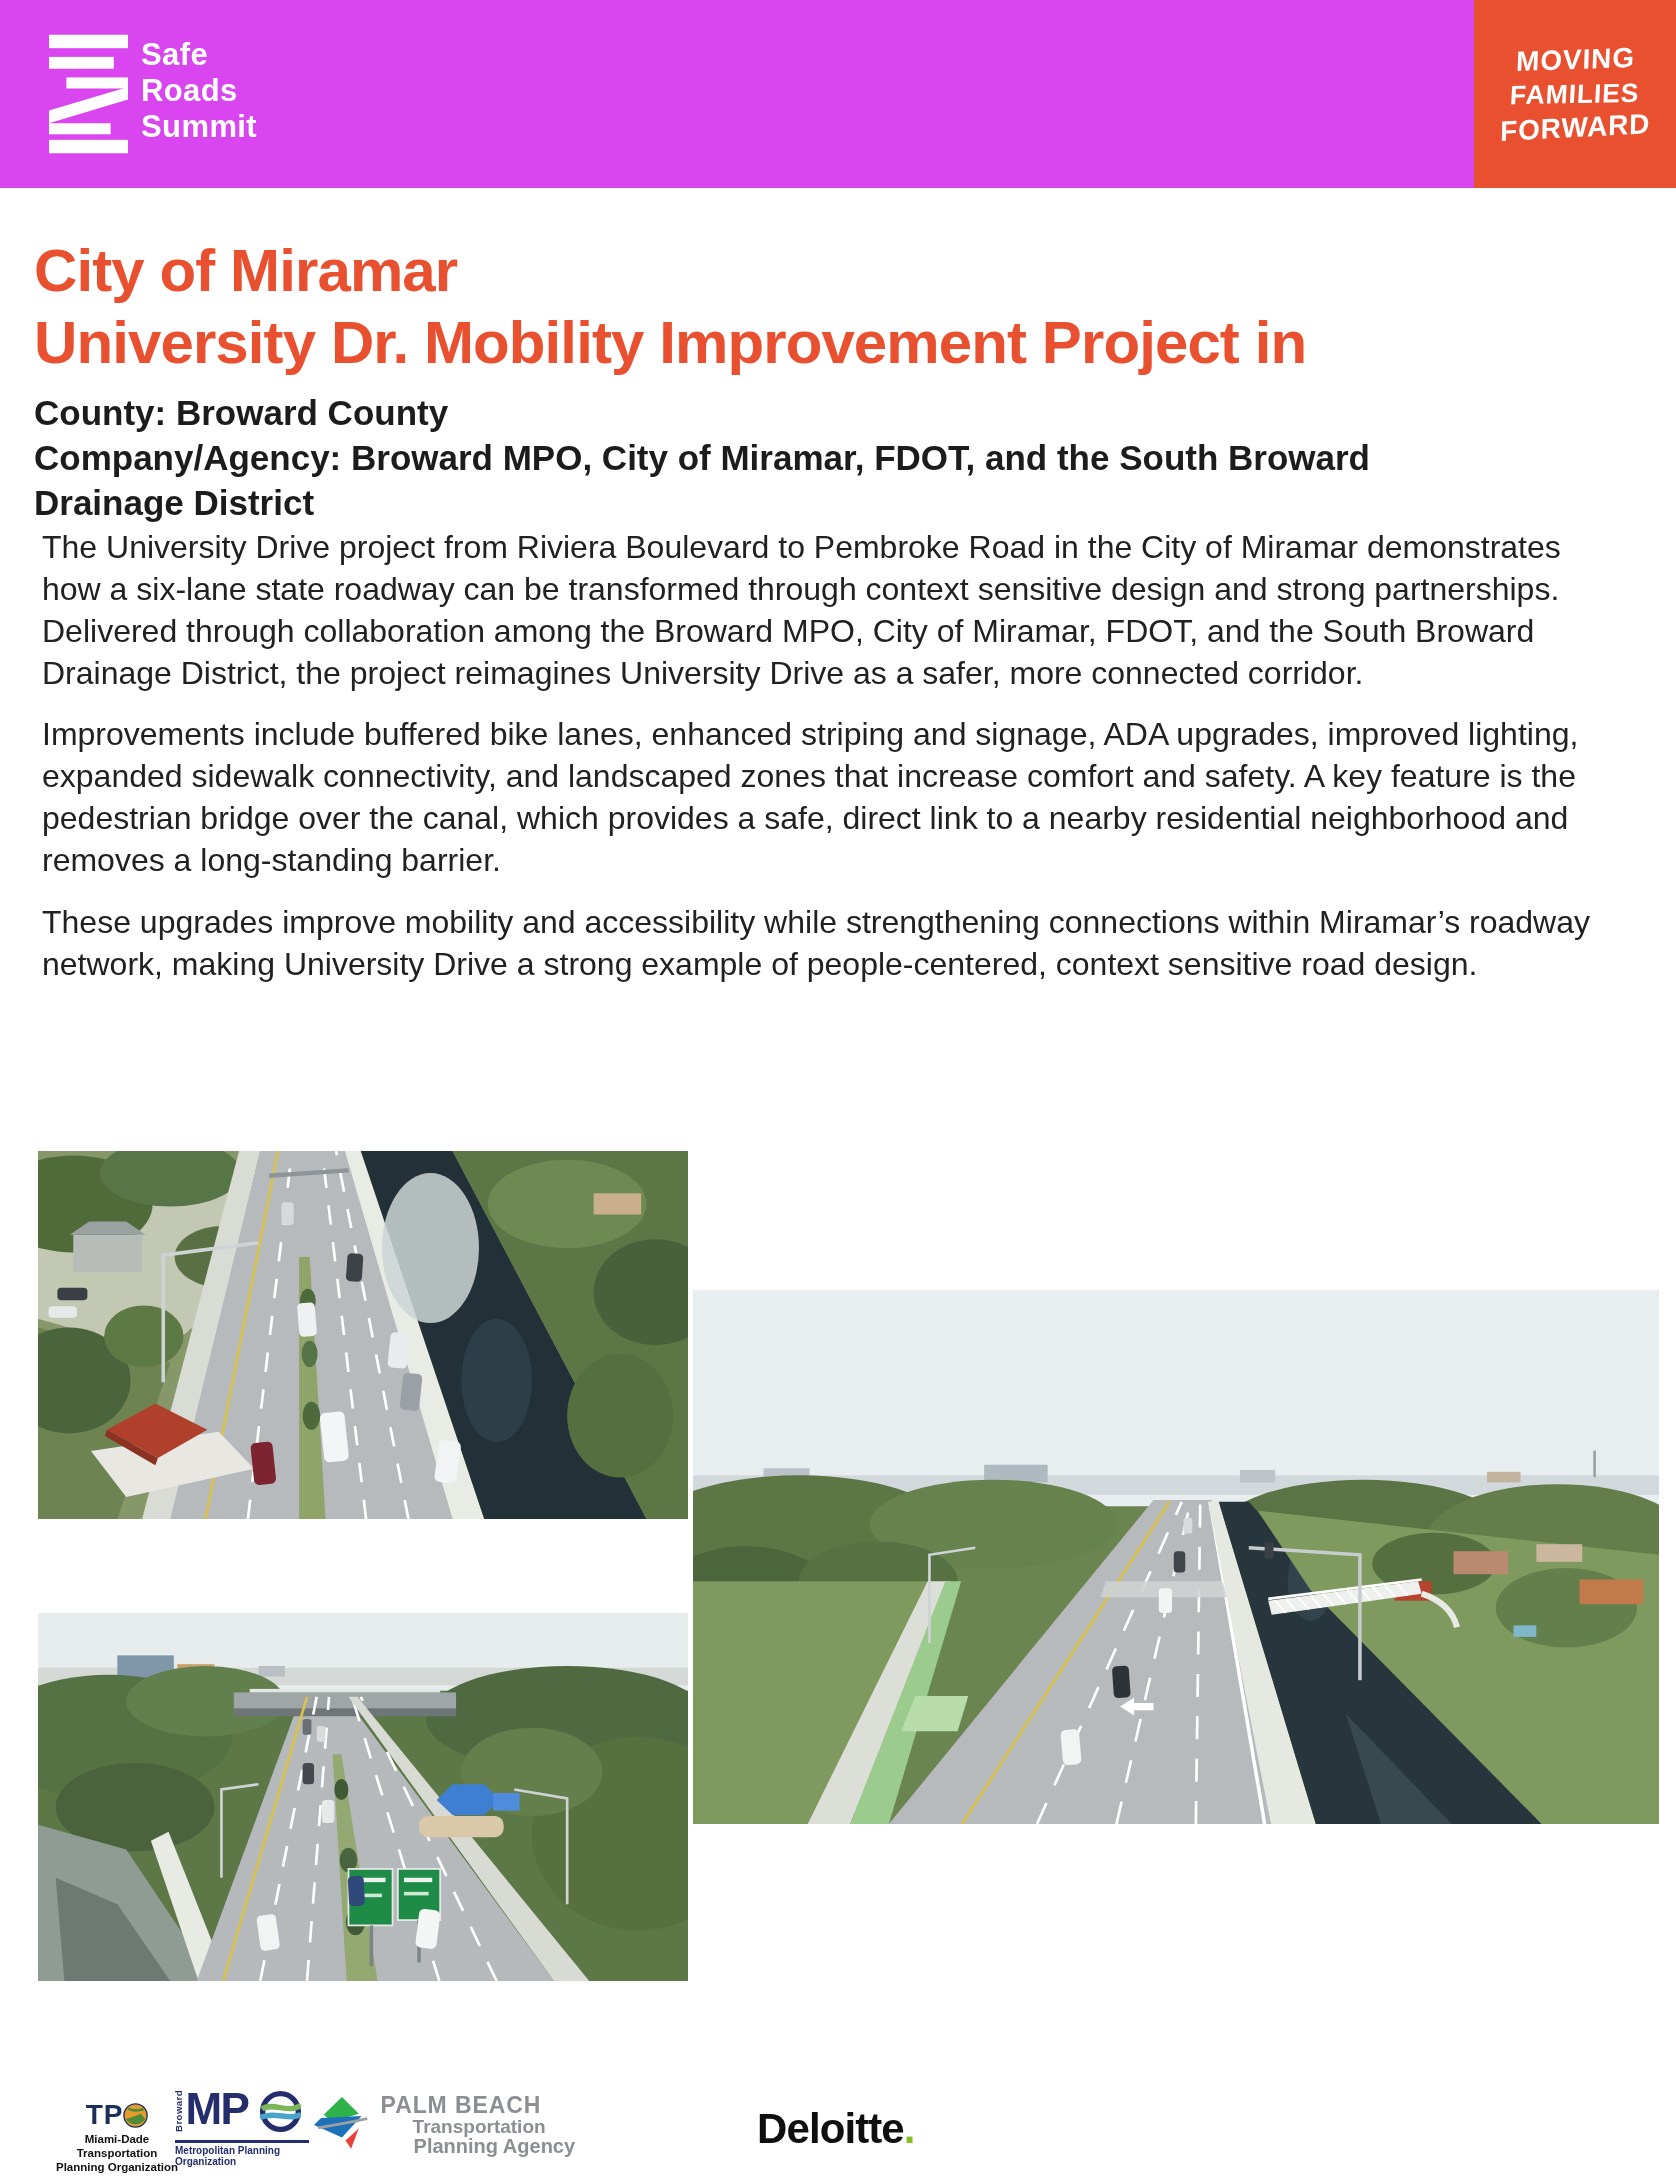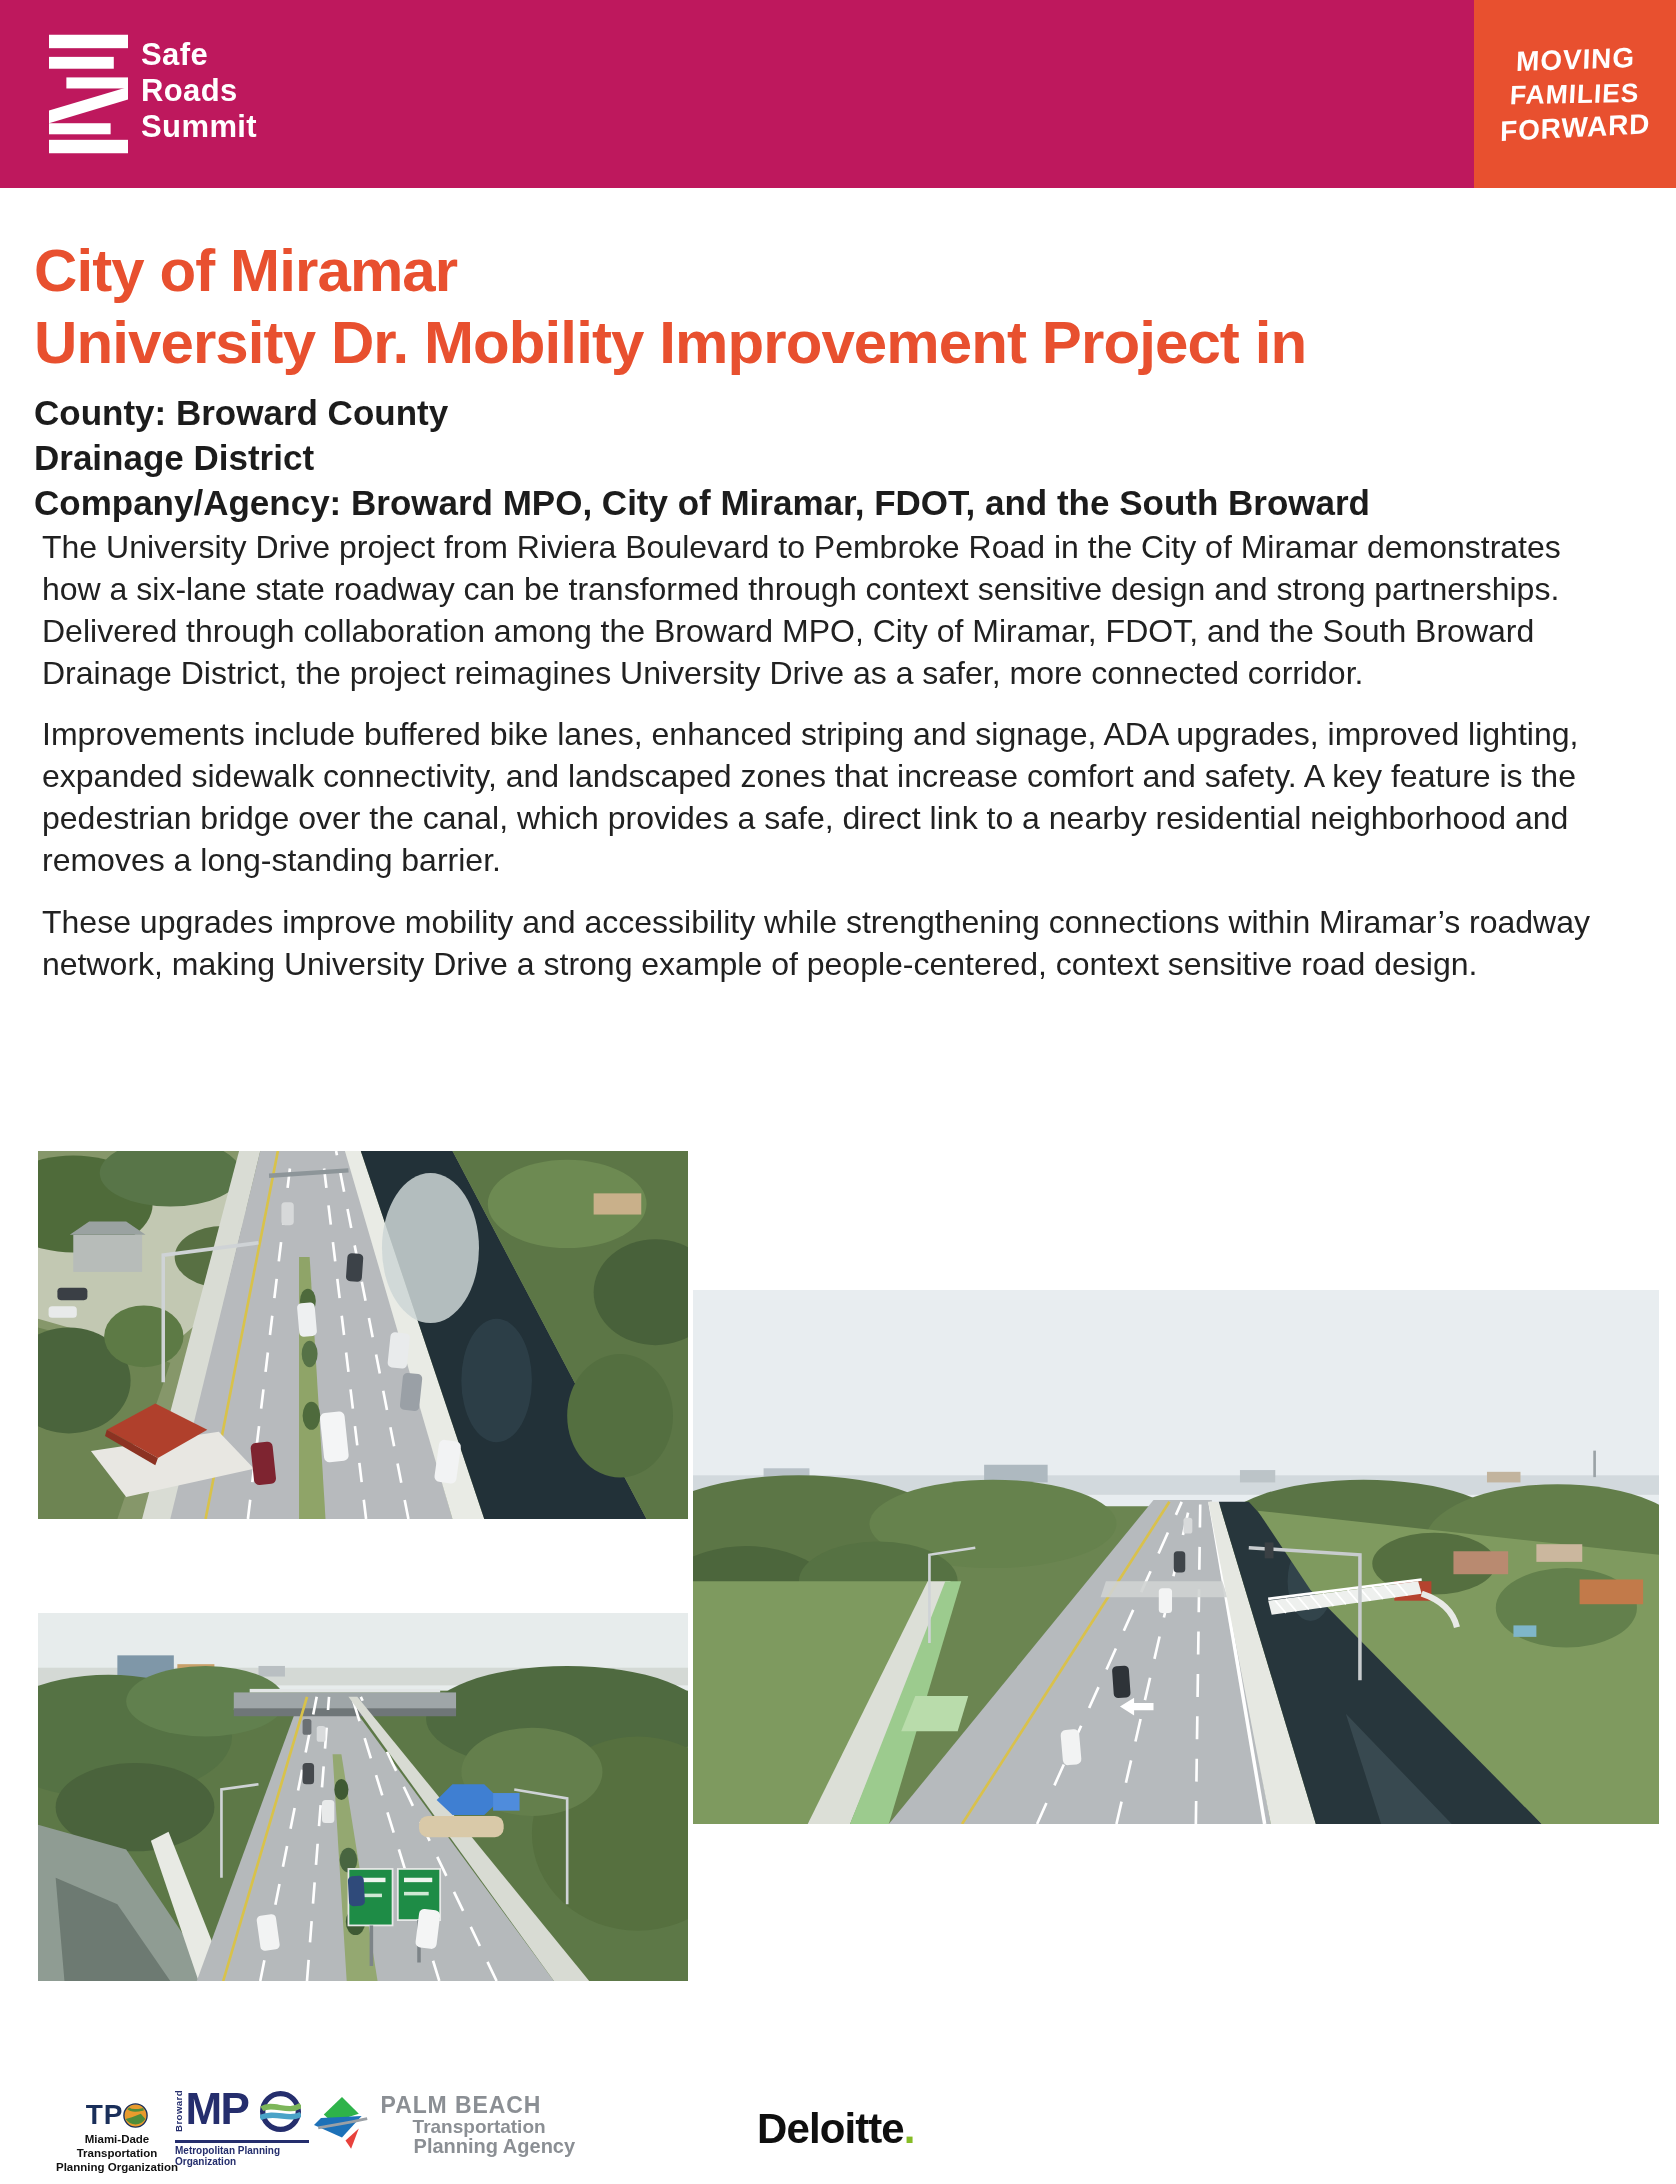--- a/index.html
+++ b/index.html
@@ -1,20 +1,20 @@
 <!DOCTYPE html>
 <html style="font-size:14px"><head>
 <meta charset="utf-8">
 <style>
   html,body{margin:0;padding:0;background:#ffffff;}
   .page{position:relative;width:1676px;height:2184px;background:#ffffff;overflow:hidden;
         font-family:"Liberation Sans", sans-serif;}
 
   
-  .header-bar{position:absolute;left:0;top:0;width:1676px;height:188px;background:#be185d;}
+  .header-bar{position:absolute;left:0;top:0;width:1676px;height:188px;background:#d946ef;}
   .logo-icon{position:absolute;left:49px;top:32px;width:79px;height:124px;}
   .logo-text{position:absolute;left:141px;top:37px;color:#ffffff;font-weight:bold;
              font-size:31px;line-height:36px;letter-spacing:0.4px;}
   .tagline-block{position:absolute;left:1474px;top:0;width:202px;height:188px;background:#E8502F;
                  display:flex;flex-direction:column;justify-content:center;align-items:center;}
   .tagline-line{color:#ffffff;font-weight:bold;font-size:28px;line-height:34px;
                 letter-spacing:0.9px;transform:rotate(-2deg) skewX(-4deg);}
   .tagline-line.l2{transform:rotate(-1deg) skewX(-4deg);font-size:26.5px;}
   .tagline-line.l3{transform:rotate(-3deg) skewX(-4deg);}
 
@@ -87,22 +87,22 @@
     </div>
   </div>
 
   <div class="title">
     <div>City of Miramar</div>
     <div>University Dr. Mobility Improvement Project in</div>
   </div>
 
   <div class="meta">
     <div>County: Broward County</div>
+    <div>Company/Agency: Broward MPO, City of Miramar, FDOT, and the South Broward</div>
     <div>Drainage District</div>
-    <div>Company/Agency: Broward MPO, City of Miramar, FDOT, and the South Broward</div>
   </div>
 
   <div class="paras">
     <p>The University Drive project from Riviera Boulevard to Pembroke Road in the City of Miramar demonstrates how a six-lane state roadway can be transformed through context sensitive design and strong partnerships. Delivered through collaboration among the Broward MPO, City of Miramar, FDOT, and the South Broward Drainage District, the project reimagines University Drive as a safer, more connected corridor.</p>
     <p>Improvements include buffered bike lanes, enhanced striping and signage, ADA upgrades, improved lighting, expanded sidewalk connectivity, and landscaped zones that increase comfort and safety. A key feature is the pedestrian bridge over the canal, which provides a safe, direct link to a nearby residential neighborhood and removes a long-standing barrier.</p>
     <p>These upgrades improve mobility and accessibility while strengthening connections within Miramar’s roadway network, making University Drive a strong example of people-centered, context sensitive road design.</p>
   </div>
 
   <div class="photo photo1">
     <svg viewBox="0 0 737 417" preserveAspectRatio="none">

